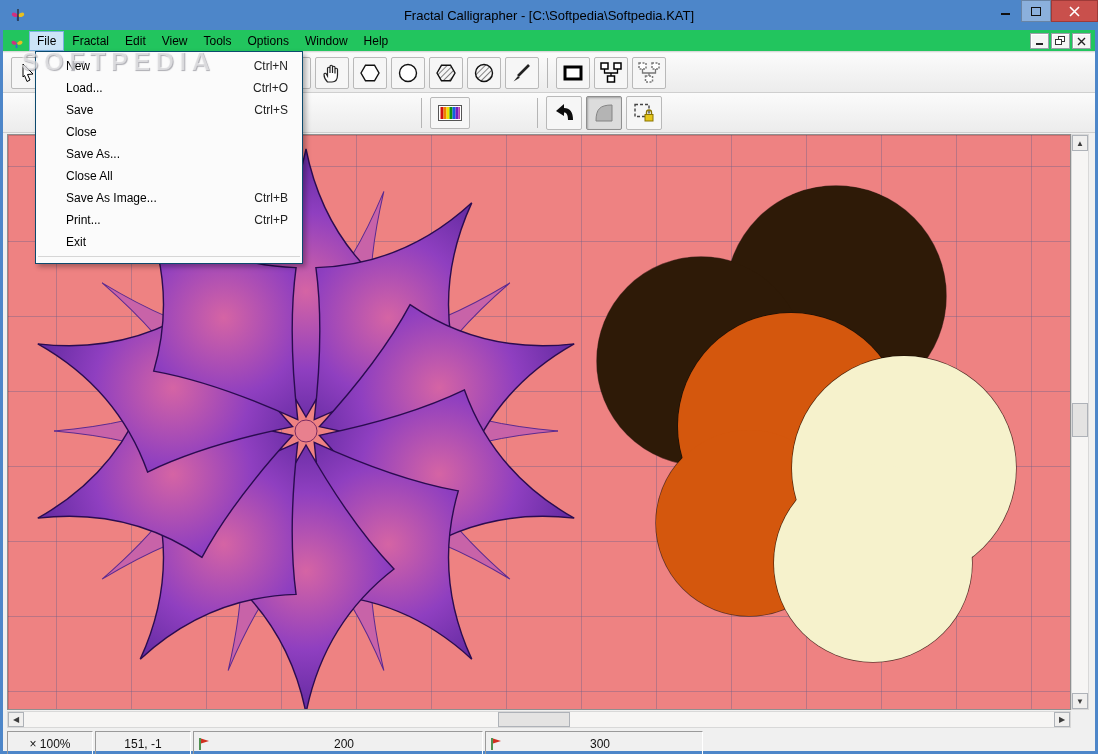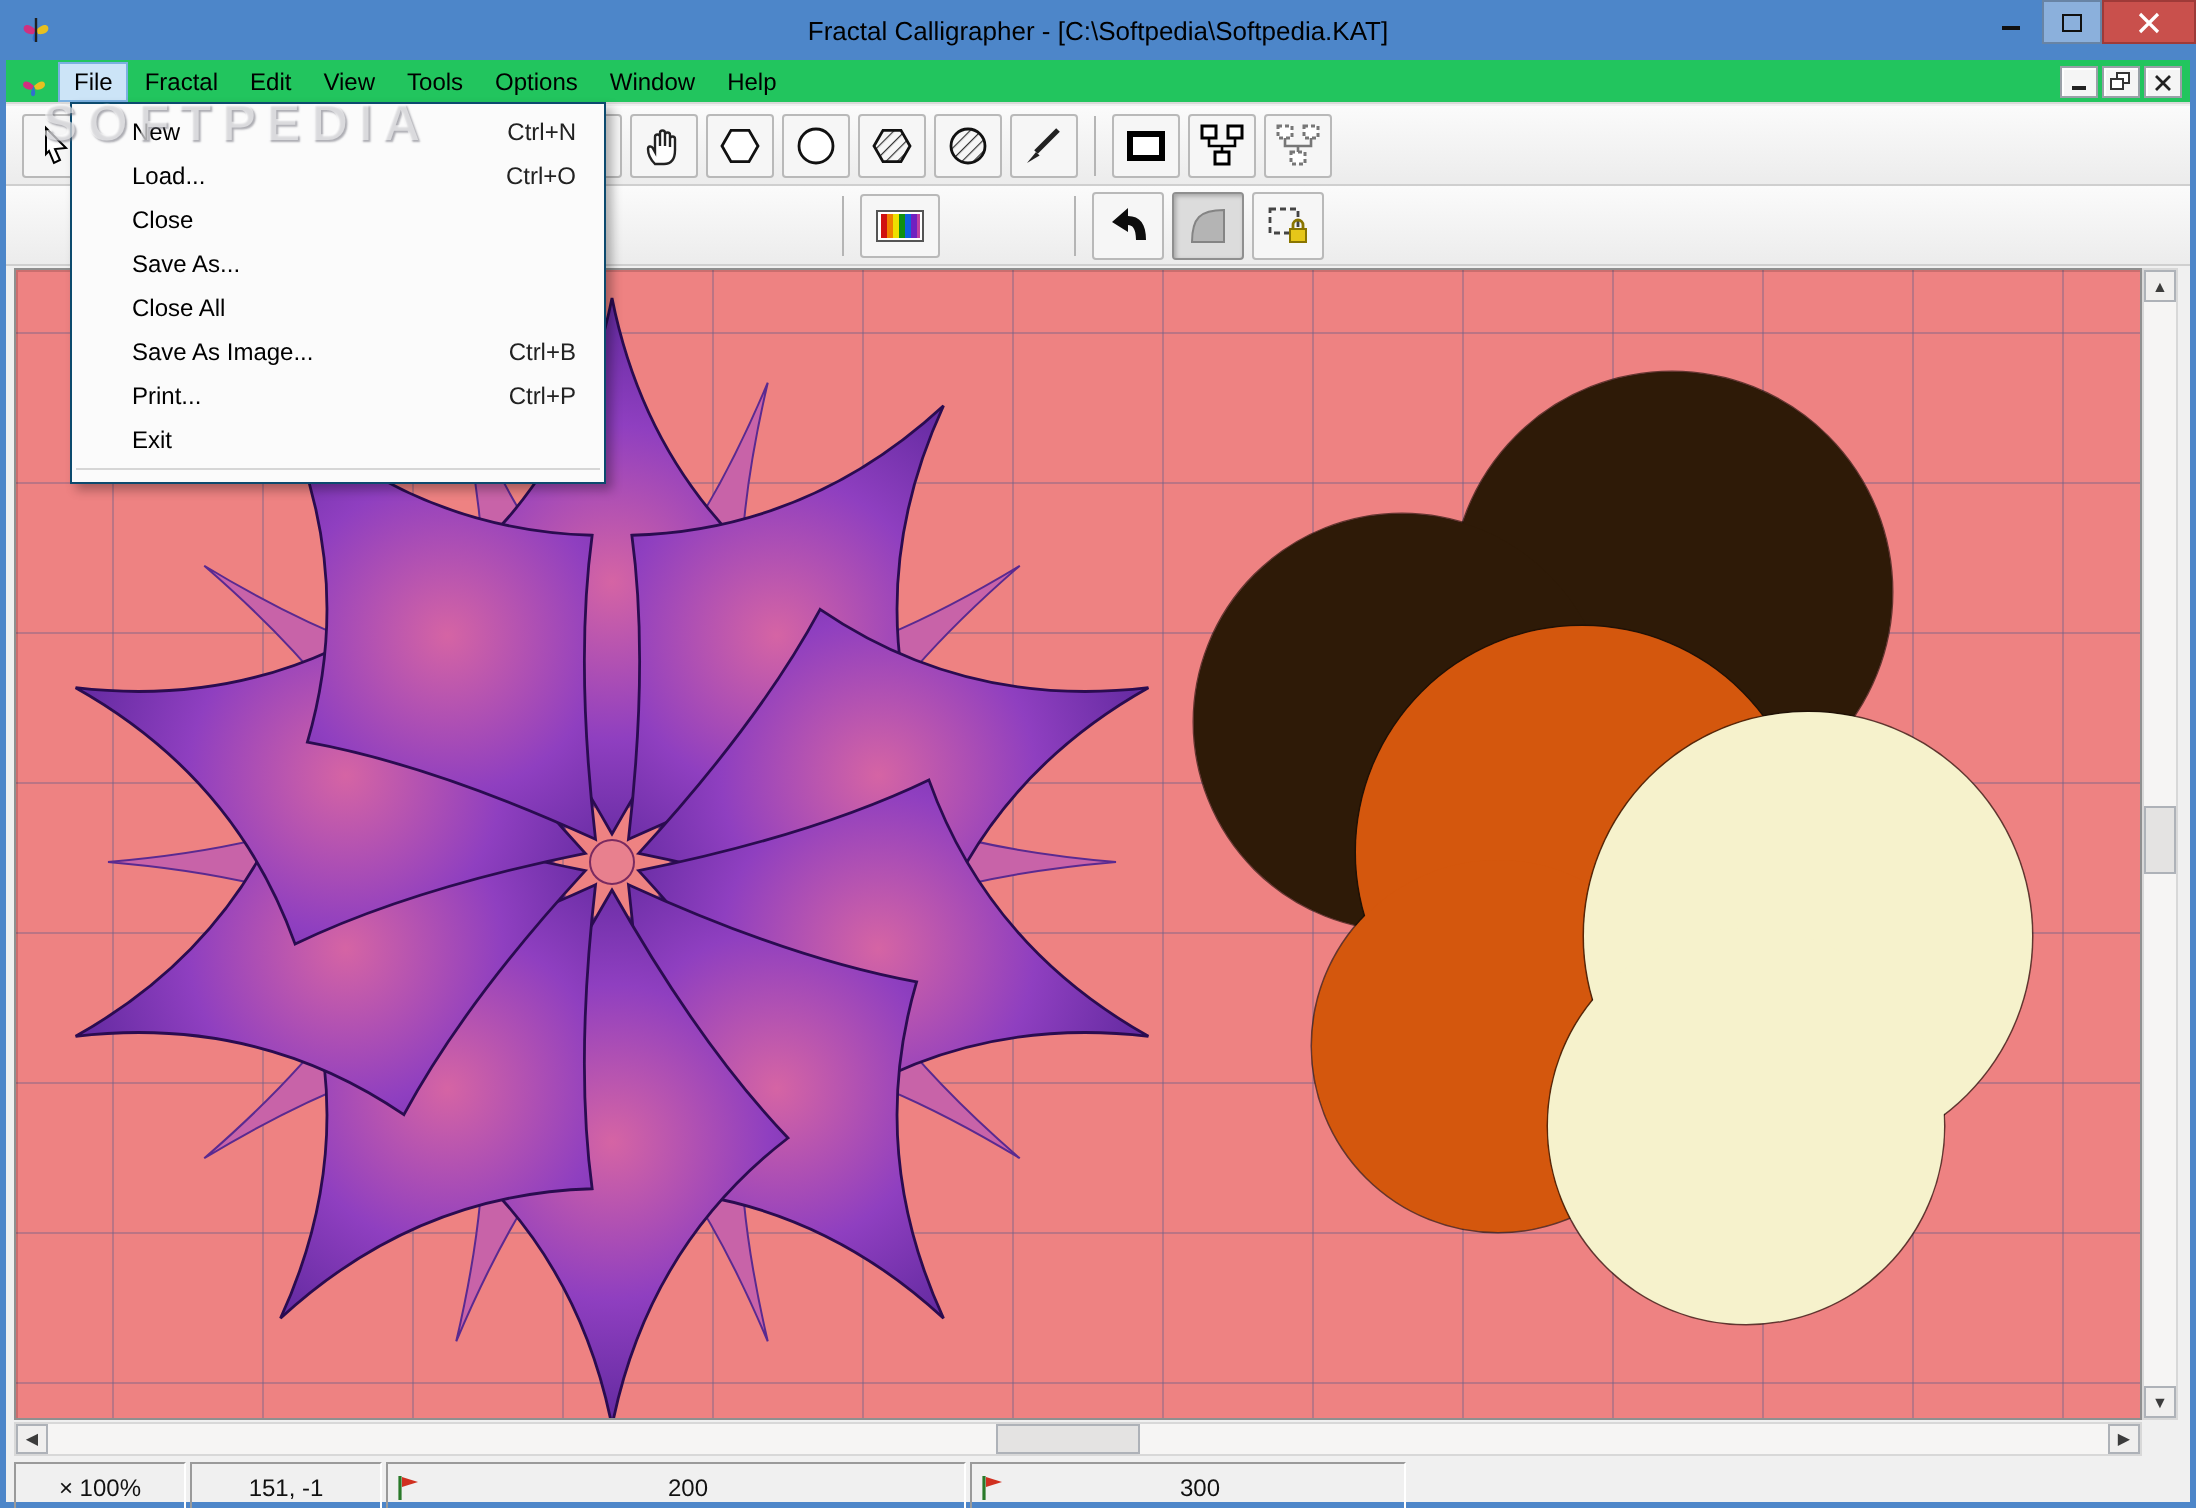--- a/index.html
+++ b/index.html
@@ -289,20 +289,24 @@
     <div class="dropdown">
       <div class="menu-item">
           <span>New</span>
           <span class="mi-shortcut">Ctrl+N</span>
         </div>
       <div class="menu-item">
           <span>Load...</span>
           <span class="mi-shortcut">Ctrl+O</span>
         </div>
       <div class="menu-item">
+          <span>Save</span>
+          <span class="mi-shortcut">Ctrl+S</span>
+        </div>
+      <div class="menu-item">
           <span>Close</span>
           <span class="mi-shortcut"></span>
         </div>
       <div class="menu-item">
           <span>Save As...</span>
           <span class="mi-shortcut"></span>
         </div>
       <div class="menu-item">
           <span>Close All</span>
           <span class="mi-shortcut"></span>

